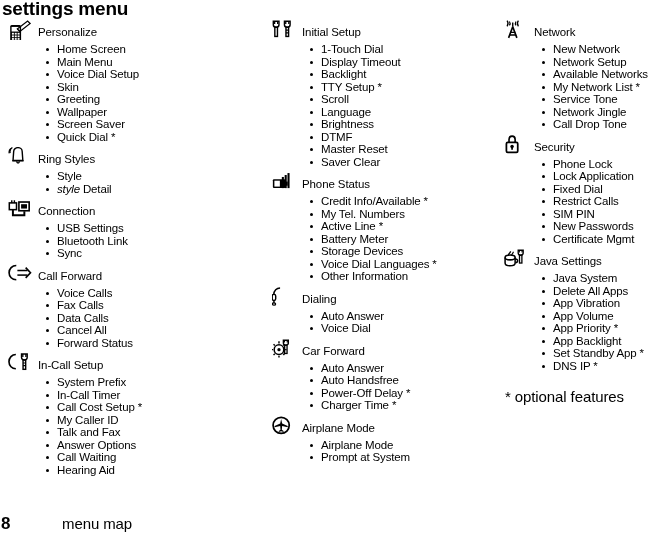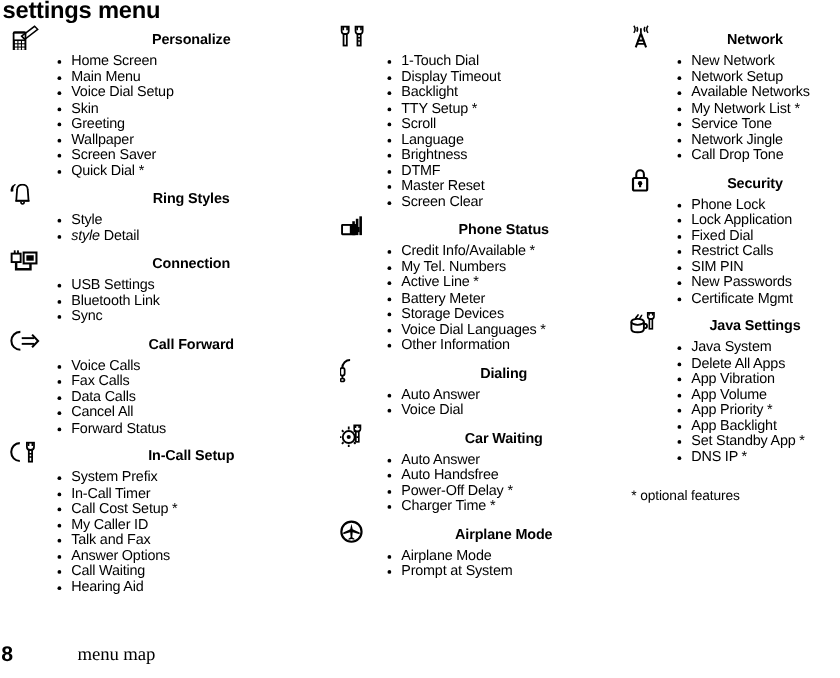--- a/index.html
+++ b/index.html
@@ -57,25 +57,24 @@
     left: 0;
     top: -6px;
     width: 26px;
     height: 22px;
     display: block;
   }
   .group-icon svg { display: block; }
   .group-title {
     margin-left: 30px;
     font-size: 11.5px;
-    font-weight: bold;
+    font-weight: normal;
     line-height: 13px;
     letter-spacing: -0.1px;
     white-space: nowrap;
-    text-align: center;
   }
   ul.items {
     list-style: none;
     margin: 1px;
     padding: 0;
     margin-left: 30px;
   }
   ul.items li {
     position: relative;
     font-size: 11.5px;
@@ -96,21 +95,21 @@
   }
   ul.items li i {
     font-style: italic;
   }
 
   
   .footnote {
     position: absolute;
     left: 505px;
     top: 390px;
-    font-size: 11px;
+    font-size: 15px;
     line-height: 14px;
     letter-spacing: -0.1px;
     white-space: nowrap;
   }
 
   
   .footer {
     position: absolute;
     left: 0;
     bottom: 2px;
@@ -125,21 +124,20 @@
     font-weight: bold;
     line-height: 24px;
   }
   .footer-label {
     position: absolute;
     left: 62px;
     top: 0;
     font-size: 15px;
     line-height: 24px;
     letter-spacing: -0.1px;
-    font-family: Liberation Serif, serif;
   }
 </style>
 </head>
 <body>
 
 <div class="page-title">settings menu</div>
 
 <div class="columns">
   <div class="column col-1">
       <div class="group">
@@ -230,32 +228,33 @@
       </div>
     </div>
   <div class="column col-2">
       <div class="group">
         <div class="group-head">
           <span class="group-icon">
             <svg viewBox="0 0 22 18" width="24" height="20">
               <use href="#ic-initial-setup-wrench-icon"></use>
             </svg>
           </span>
+          <div class="group-title">Initial Setup</div>
         </div>
         <ul class="items">
           <li>1-Touch Dial</li>
           <li>Display Timeout</li>
           <li>Backlight</li>
           <li>TTY Setup *</li>
           <li>Scroll</li>
           <li>Language</li>
           <li>Brightness</li>
           <li>DTMF</li>
           <li>Master Reset</li>
-          <li>Screen Clear</li>
+          <li>Saver Clear</li>
         </ul>
       </div>
       <div class="group">
         <div class="group-head">
           <span class="group-icon">
             <svg viewBox="0 0 22 18" width="24" height="20">
               <use href="#ic-phone-status-battery-icon"></use>
             </svg>
           </span>
           <div class="group-title">Phone Status</div>
@@ -284,21 +283,21 @@
           <li>Voice Dial</li>
         </ul>
       </div>
       <div class="group">
         <div class="group-head">
           <span class="group-icon">
             <svg viewBox="0 0 22 18" width="24" height="20">
               <use href="#ic-car-settings-icon"></use>
             </svg>
           </span>
-          <div class="group-title">Car Waiting</div>
+          <div class="group-title">Car Forward</div>
         </div>
         <ul class="items">
           <li>Auto Answer</li>
           <li>Auto Handsfree</li>
           <li>Power-Off Delay *</li>
           <li>Charger Time *</li>
         </ul>
       </div>
       <div class="group">
         <div class="group-head">

